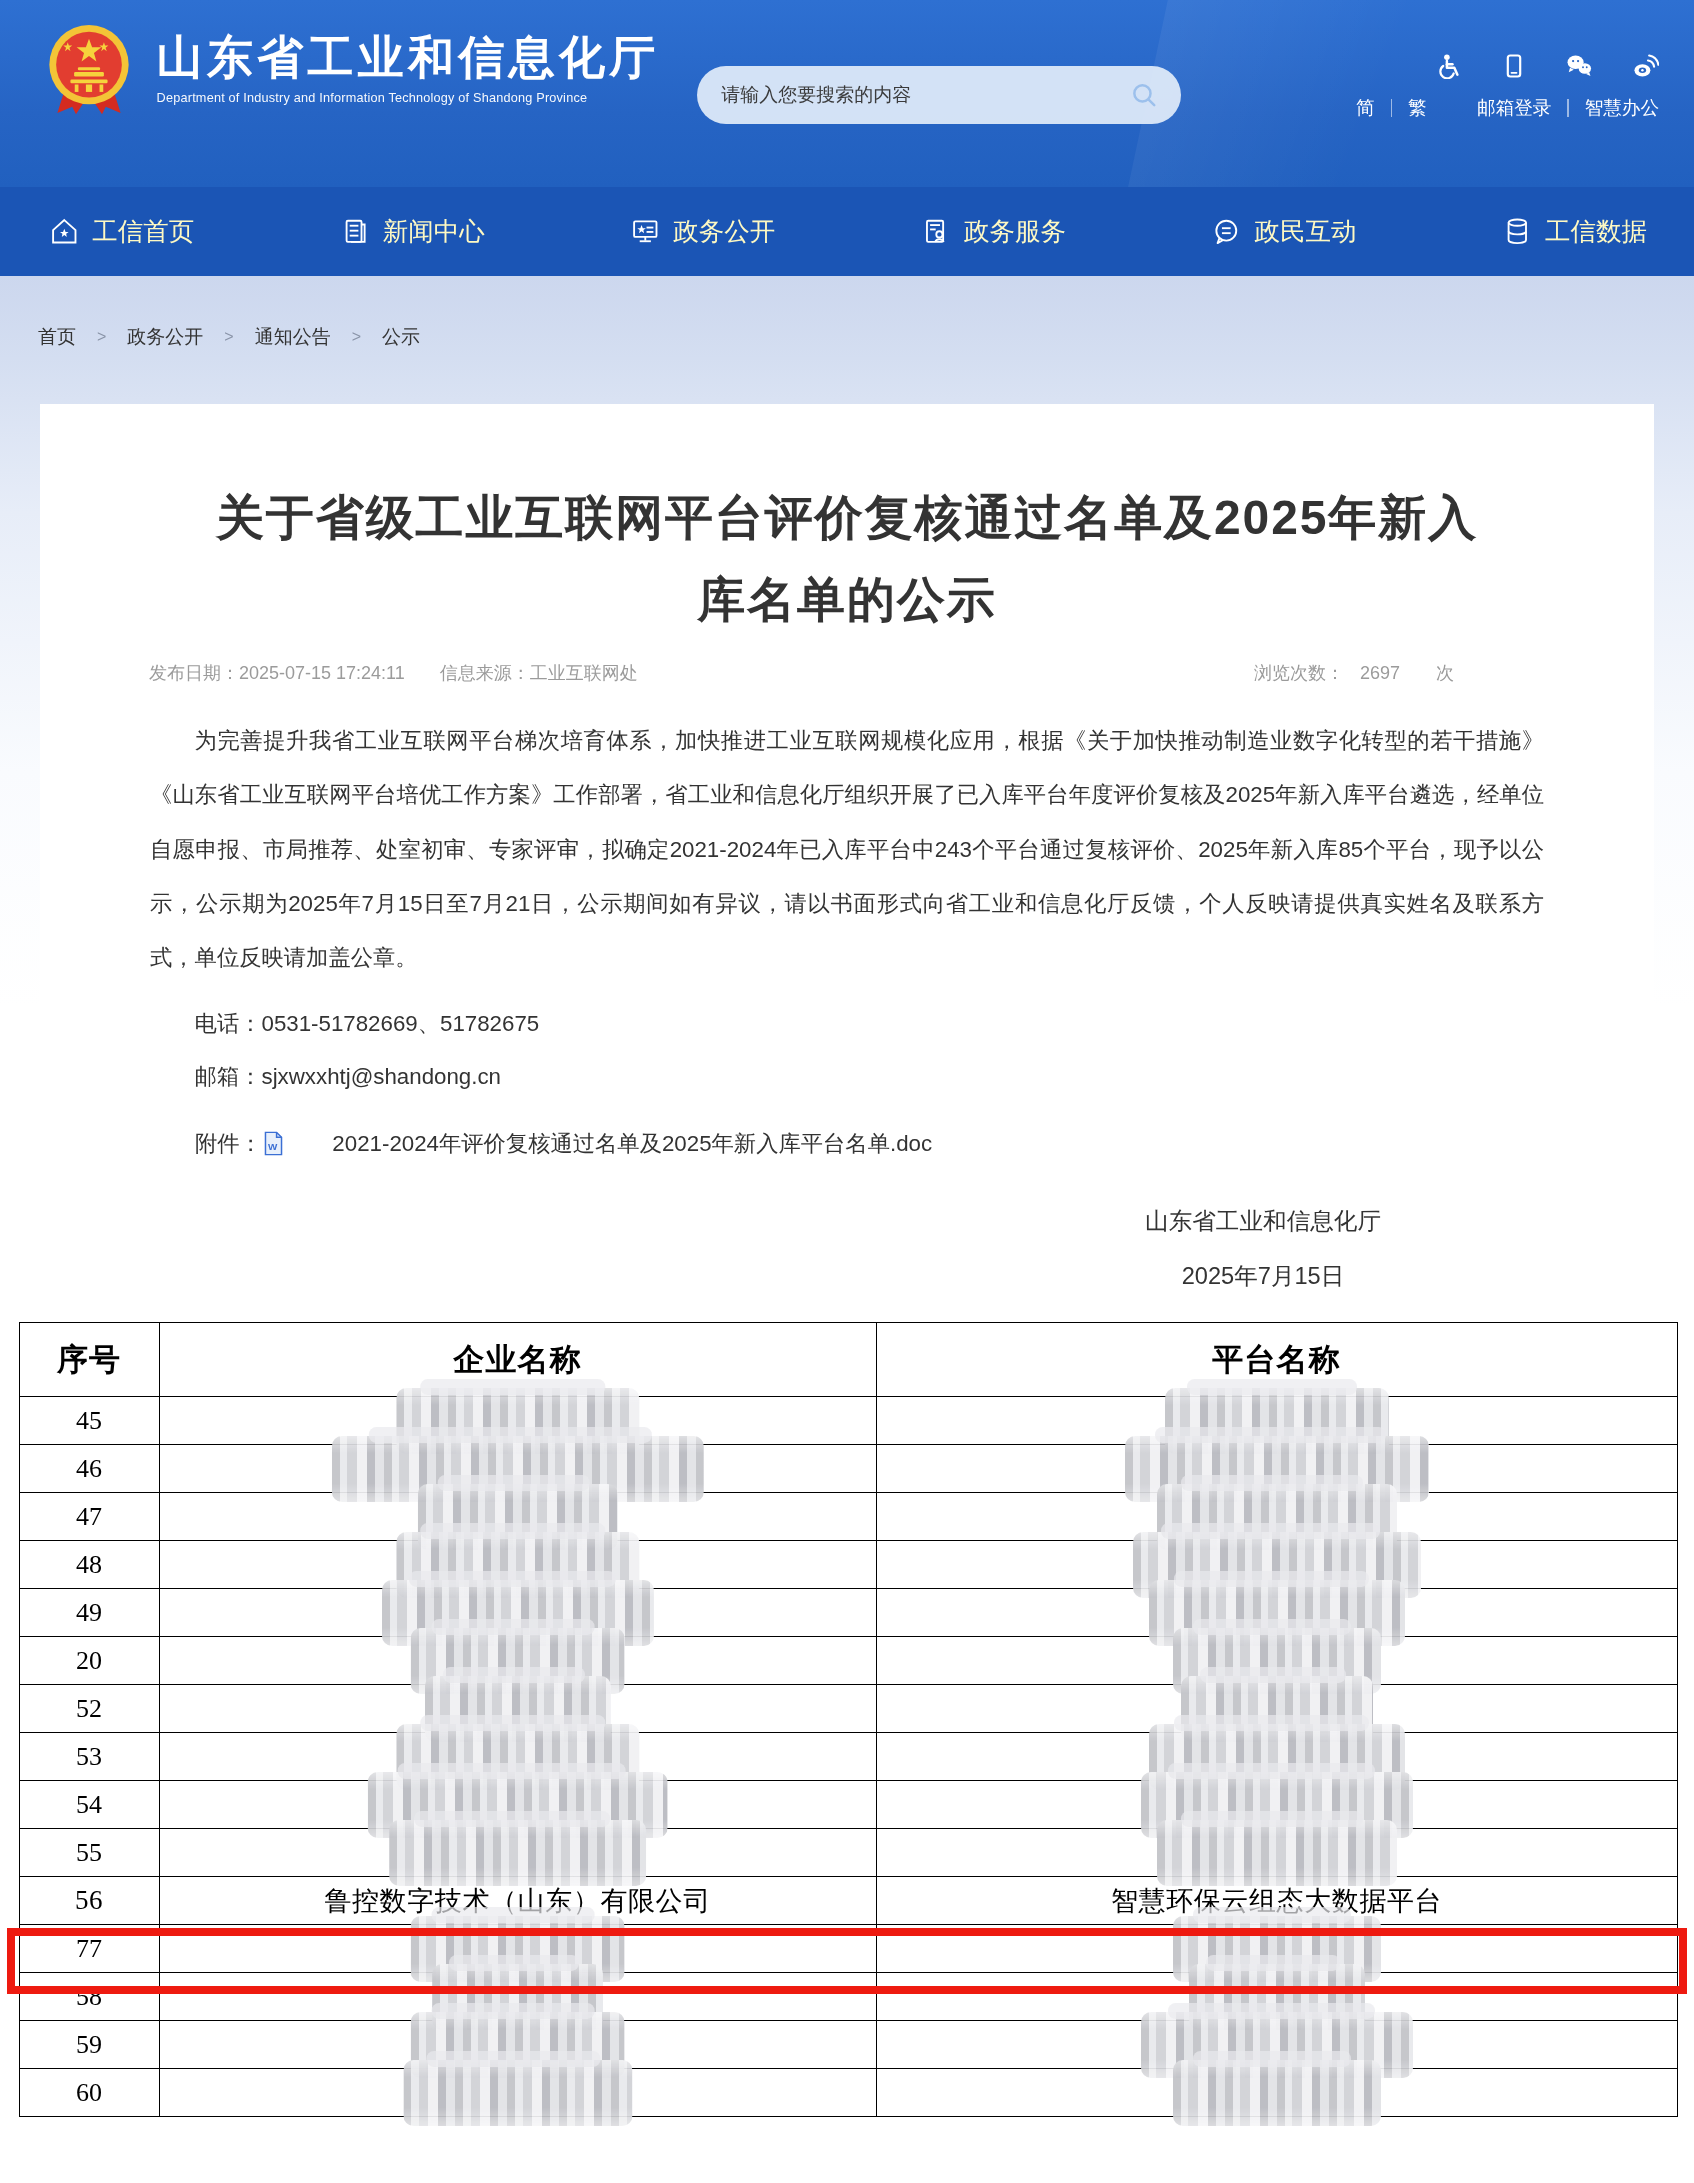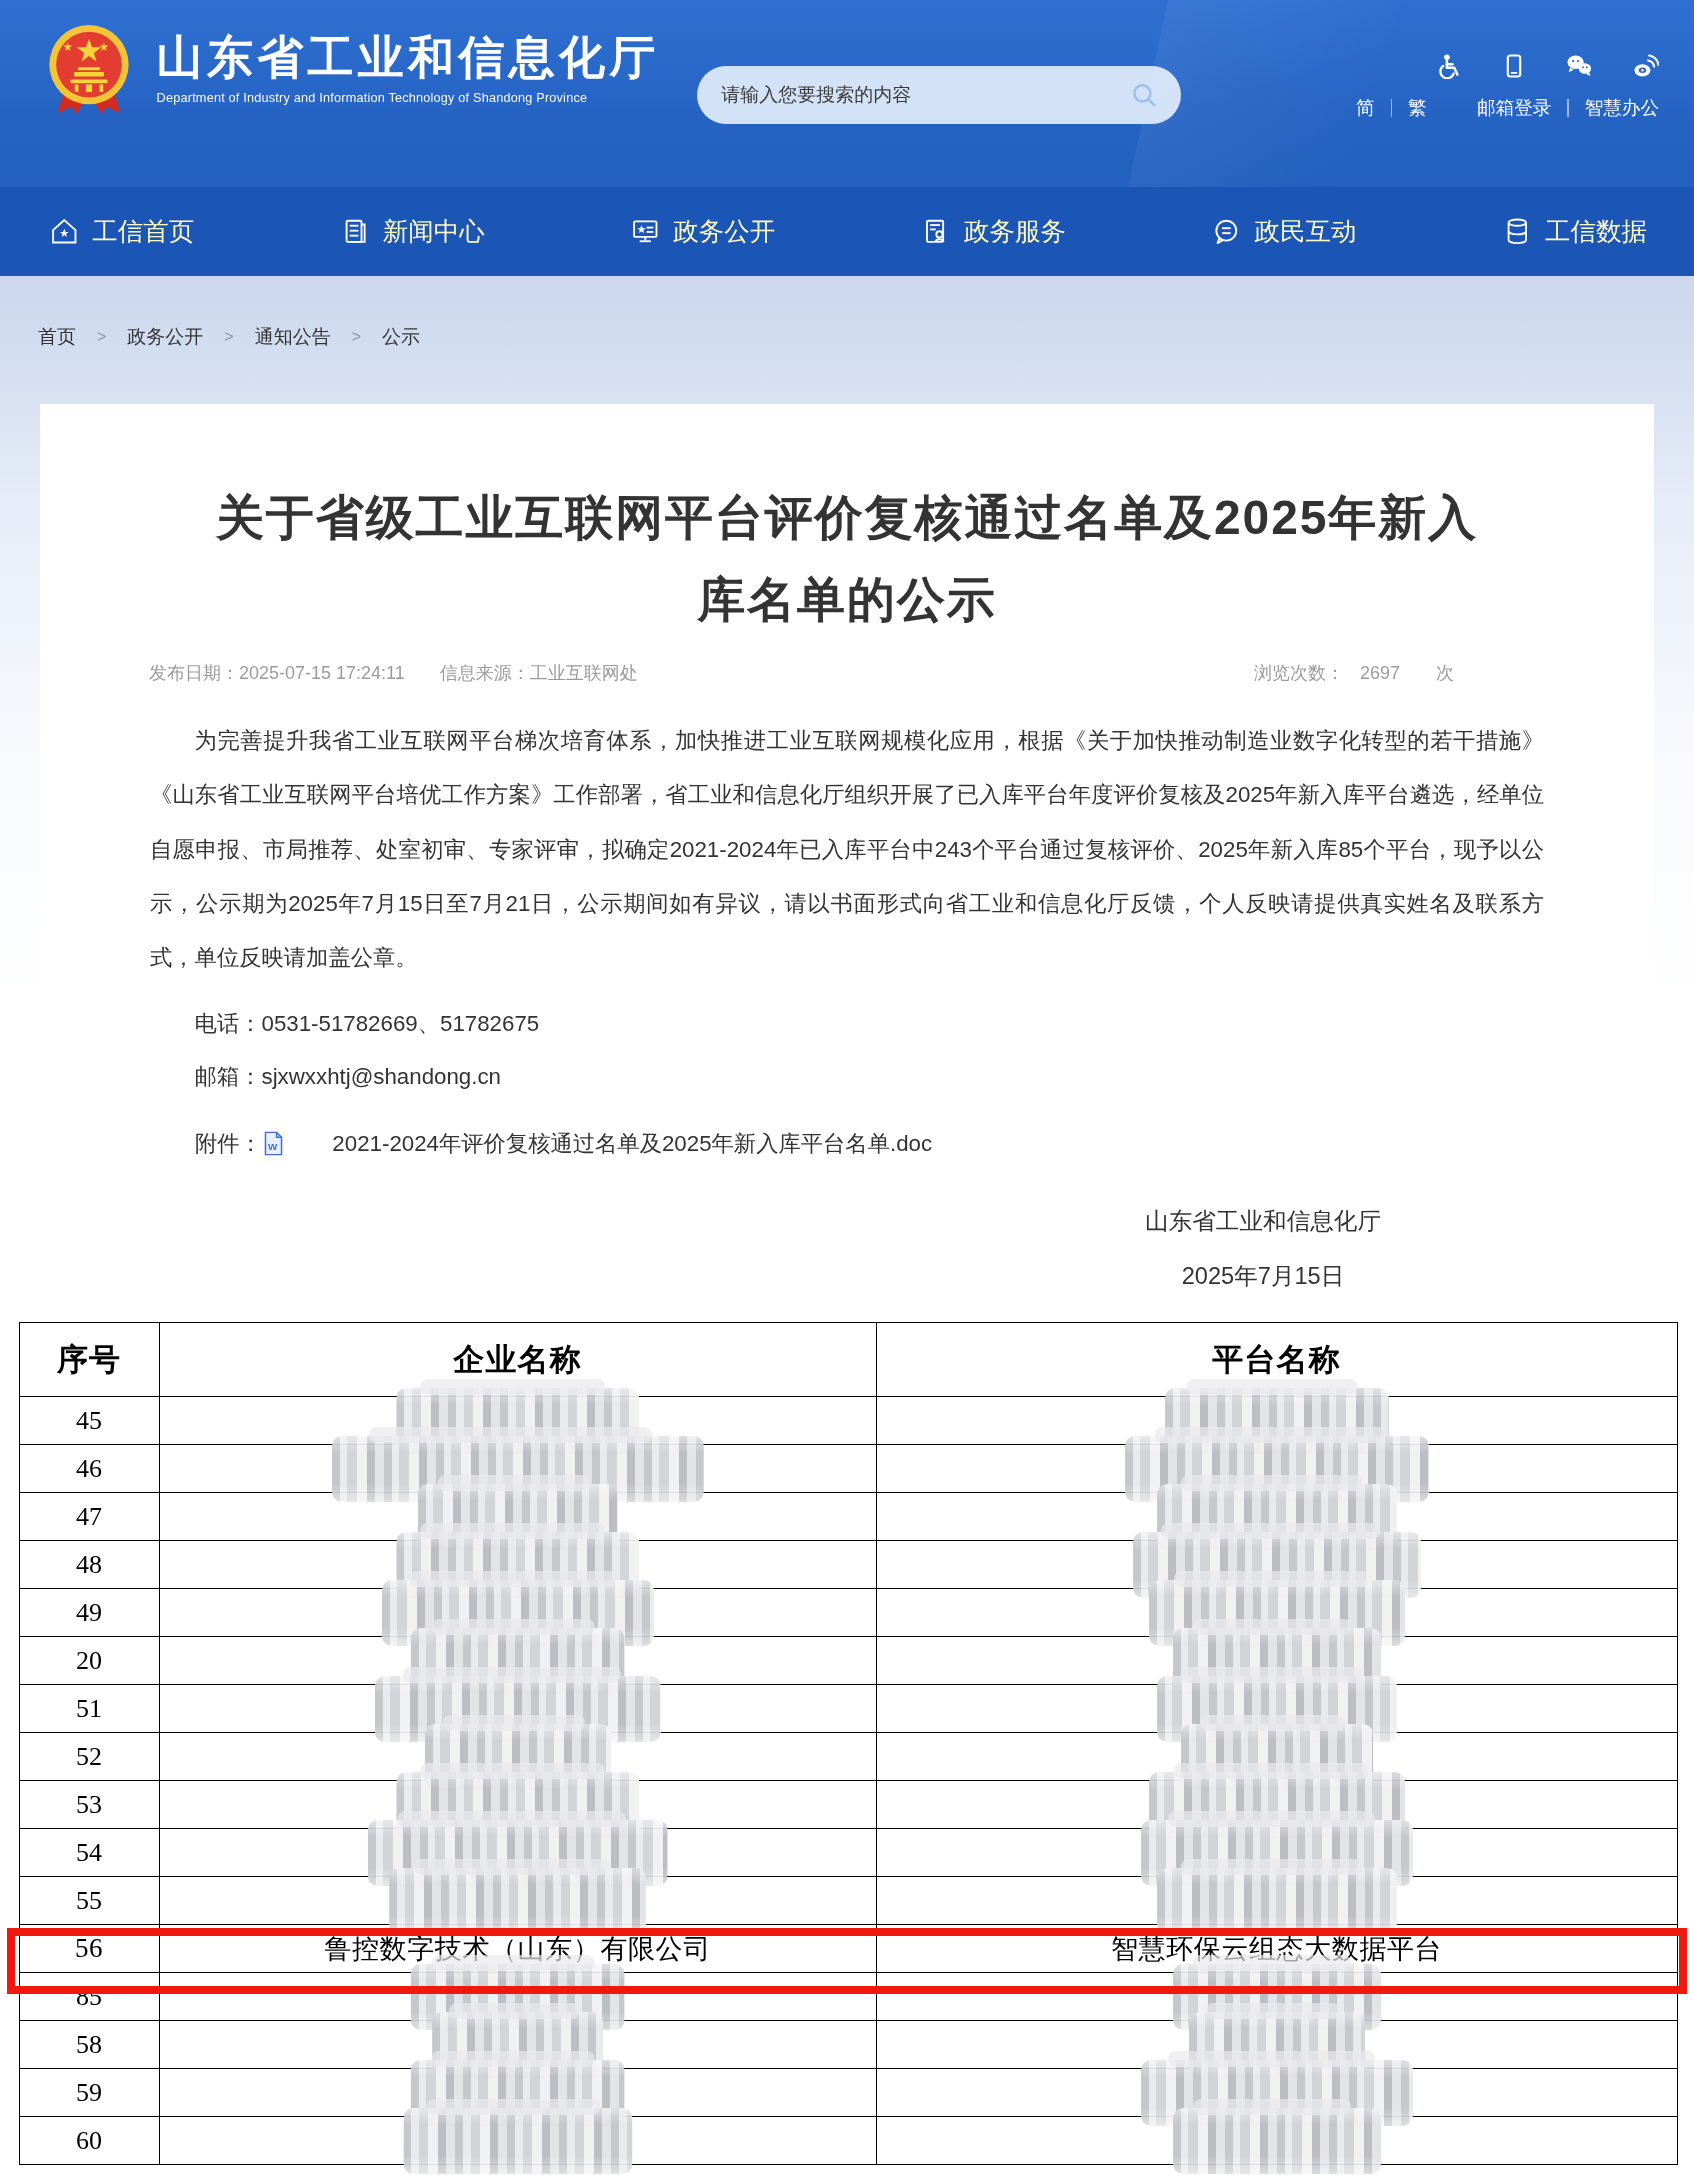--- a/index.html
+++ b/index.html
@@ -393,29 +393,20 @@
         <tr>
           <td>20</td>
           <td>
             <div class="redact" style="width: 30%;"></div>
           </td>
           <td>
             <div class="redact" style="width: 26%;"></div>
           </td>
         </tr>
         <tr>
-          <td>51</td>
-          <td>
-            <div class="redact" style="width: 40%;"></div>
-          </td>
-          <td>
-            <div class="redact" style="width: 30%;"></div>
-          </td>
-        </tr>
-        <tr>
           <td>52</td>
           <td>
             <div class="redact" style="width: 26%;"></div>
           </td>
           <td>
             <div class="redact" style="width: 24%;"></div>
           </td>
         </tr>
         <tr>
           <td>53</td>
@@ -443,21 +434,21 @@
           <td>
             <div class="redact" style="width: 30%;"></div>
           </td>
         </tr>
         <tr class="hl">
           <td>56</td>
           <td>鲁控数字技术（山东）有限公司</td>
           <td>智慧环保云组态大数据平台</td>
         </tr>
         <tr>
-          <td>85</td>
+          <td>77</td>
           <td>
             <div class="redact" style="width: 30%;"></div>
           </td>
           <td>
             <div class="redact" style="width: 26%;"></div>
           </td>
         </tr>
         <tr>
           <td>58</td>
           <td>

